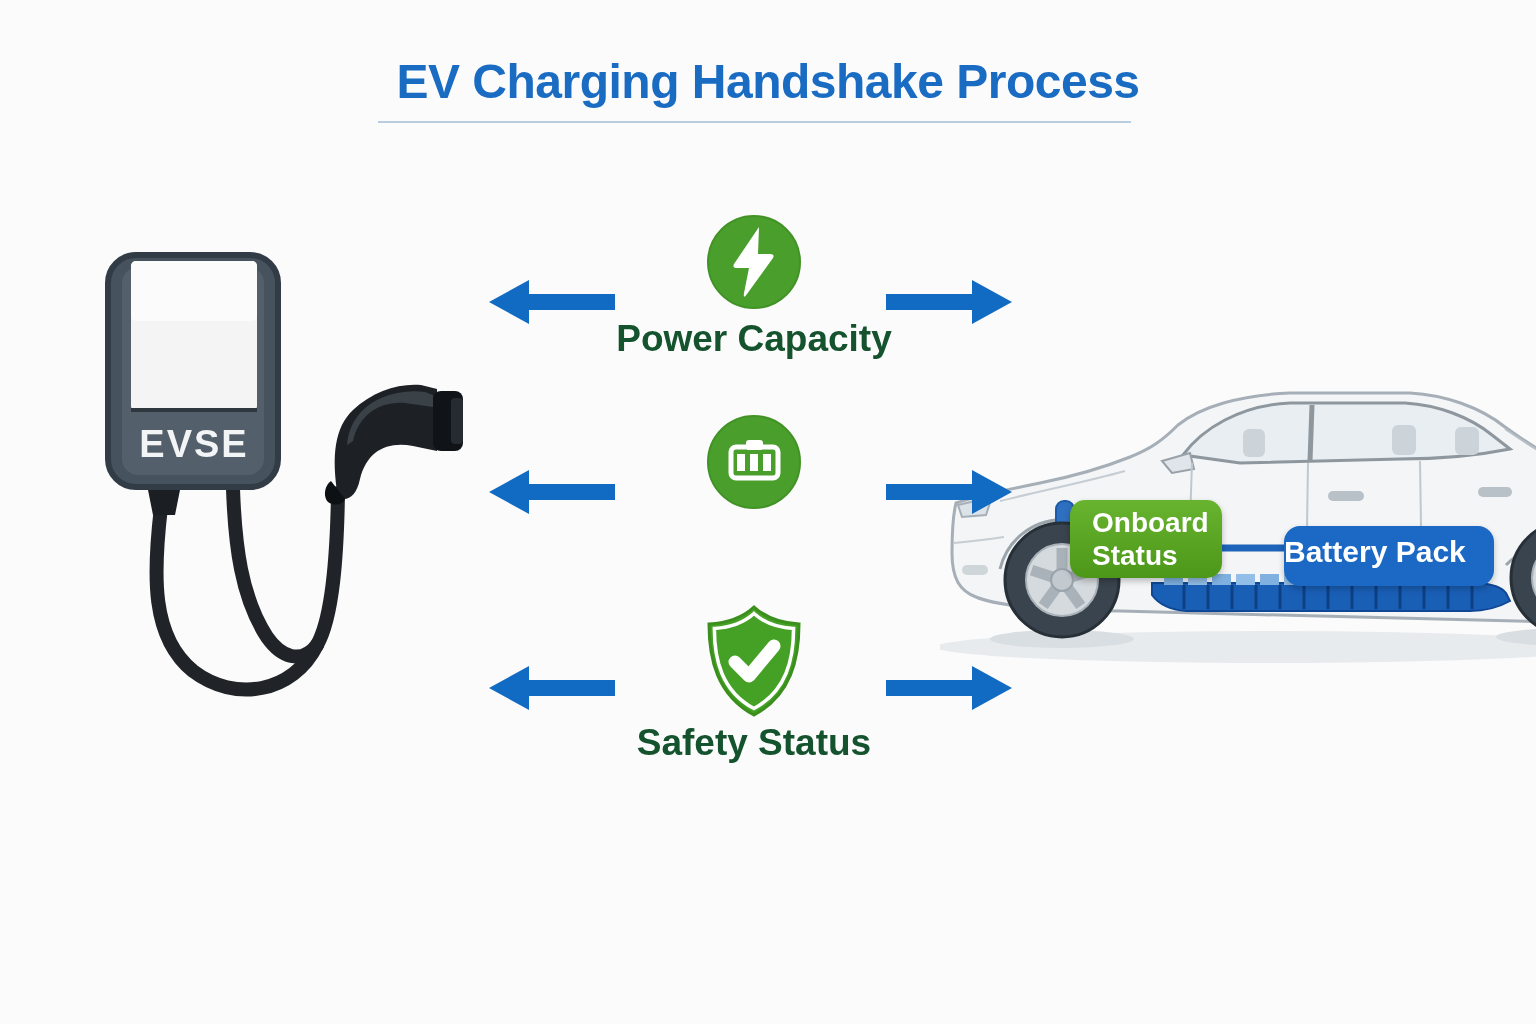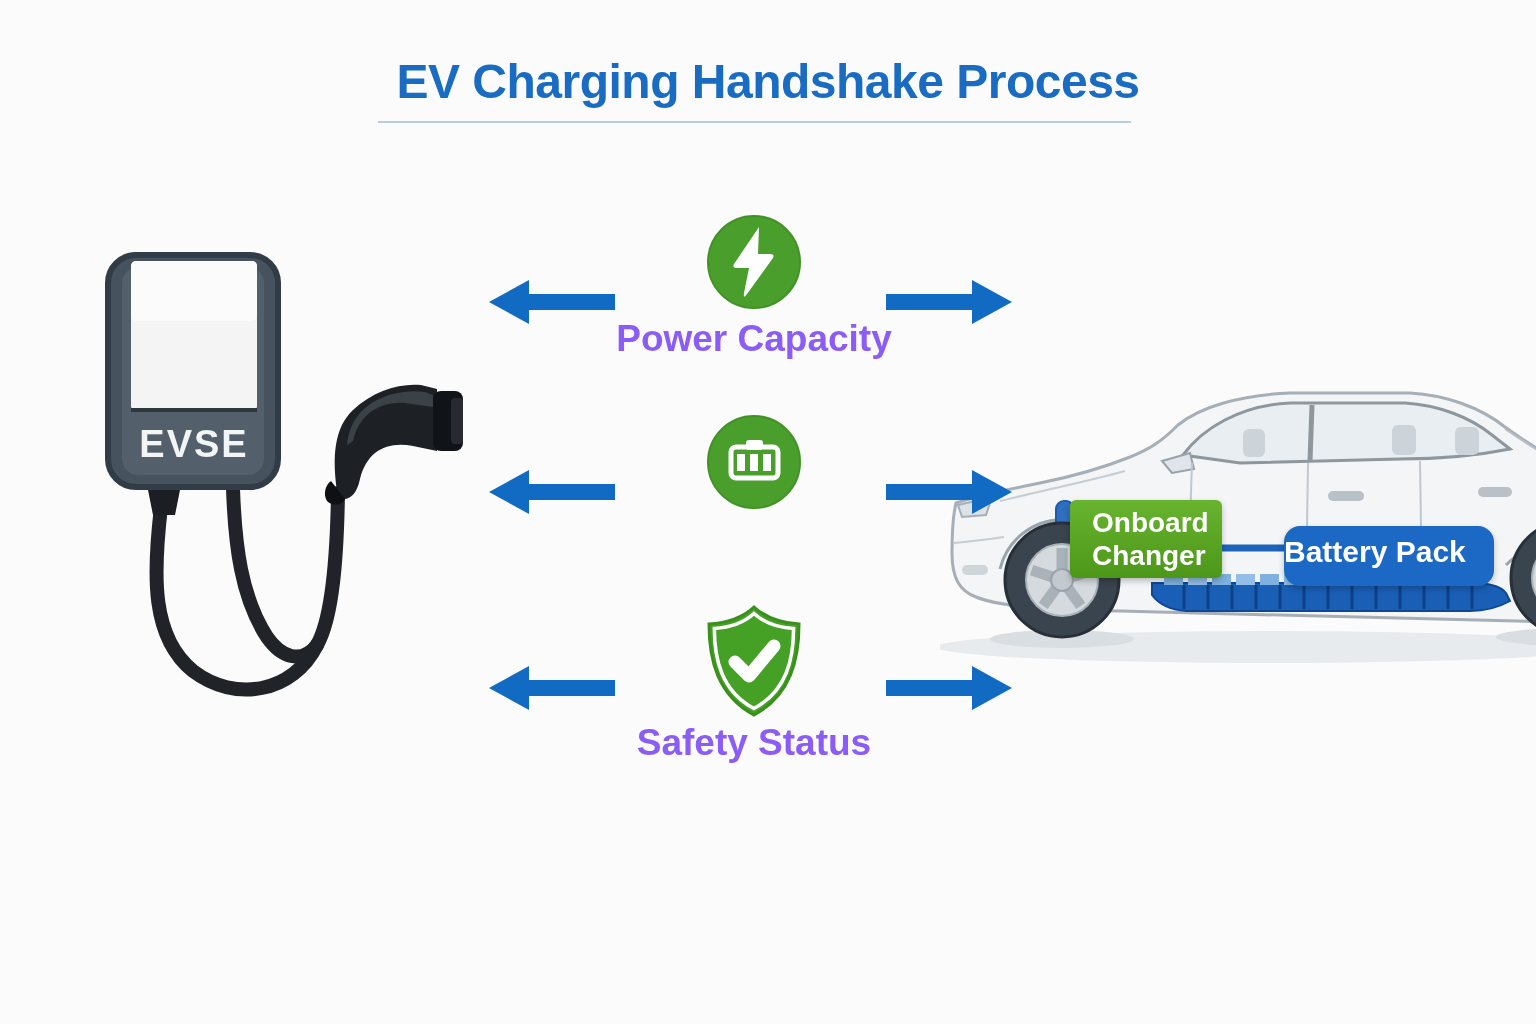--- a/index.html
+++ b/index.html
@@ -17,37 +17,37 @@
   }
   
   .evse-svg{position:absolute;left:95px;top:245px;width:370px;height:480px;}
   
   .icon-svg{position:absolute;}
   .icon-power{left:706px;top:214px;width:96px;height:96px;}
   .icon-battery{left:706px;top:414px;width:96px;height:96px;}
   .icon-shield{left:702px;top:602px;width:104px;height:118px;}
   .step-label{
     position:absolute;left:554px;width:400px;text-align:center;
-    font-size:37px;font-weight:600;color:#8b5cf6;
+    font-size:37px;font-weight:600;color:#14532d;
   }
   .label-power{top:318px;}
   .label-battery{top:515px;}
   .label-safety{top:722px;}
   .arrow{position:absolute;width:126px;height:46px;z-index:5;}
   .arr-l1{left:489px;top:279px;}
   .arr-r1{left:886px;top:279px;}
   .arr-l2{left:489px;top:469px;}
   .arr-r2{left:886px;top:469px;}
   .arr-l3{left:489px;top:665px;}
   .arr-r3{left:886px;top:665px;}
   
   .car-svg{position:absolute;left:940px;top:383px;width:650px;height:300px;}
   .onboard-label{
     position:absolute;left:1070px;top:500px;width:152px;height:78px;z-index:6;
-    background:linear-gradient(#68b42f,#4c9718);border-radius:6px;
+    background:linear-gradient(#68b42f,#4c9718);border-radius:15px;
     box-shadow:0 3px 6px rgba(0,0,0,.25);
     color:#ffffff;font-weight:700;font-size:28px;line-height:33px;
     display:flex;flex-direction:column;justify-content:center;padding-left:22px;box-sizing:border-box;
   }
   .battery-pack-label{
     position:absolute;left:1284px;top:526px;width:210px;height:60px;z-index:6;
     background:#1b69c5;border-radius:16px;box-shadow:0 3px 6px rgba(0,0,0,.22);
     color:#ffffff;font-weight:700;font-size:30px;line-height:52px;text-align:left;
   }
 </style>
@@ -184,21 +184,21 @@
         <rect x="622.5" y="163" width="11" height="26" transform="rotate(180 628 195)"></rect>
         <rect x="622.5" y="163" width="11" height="26" transform="rotate(252 628 195)"></rect>
         <rect x="622.5" y="163" width="11" height="26" transform="rotate(324 628 195)"></rect>
       </g>
       <circle cx="628" cy="195" r="11" fill="#c2c9cf" stroke="#9aa3ab" stroke-width="2"></circle>
     </g>
   </svg>
 
   <div class="onboard-label">
     <span>Onboard</span>
-    <span>Changer</span>
+    <span>Status</span>
   </div>
   <div class="battery-pack-label">Battery Pack</div>
 
   <svg class="arrow arr-l1" viewBox="0 0 126 46">
     <polygon points="0,23 40,1 40,15 126,15 126,31 40,31 40,45" fill="#126bc3"></polygon>
   </svg>
   <svg class="icon-svg icon-power" viewBox="0 0 96 96">
     <circle cx="48" cy="48" r="46" fill="#4a9e2c" stroke="#429326" stroke-width="2"></circle>
     <path d="M53,13 L28,50 Q26,54 31,54 L43,54 L38,79 Q37,86 41,80 L67,44 Q69,40 64,40 L52,40 Z" fill="#ffffff"></path>
   </svg>

